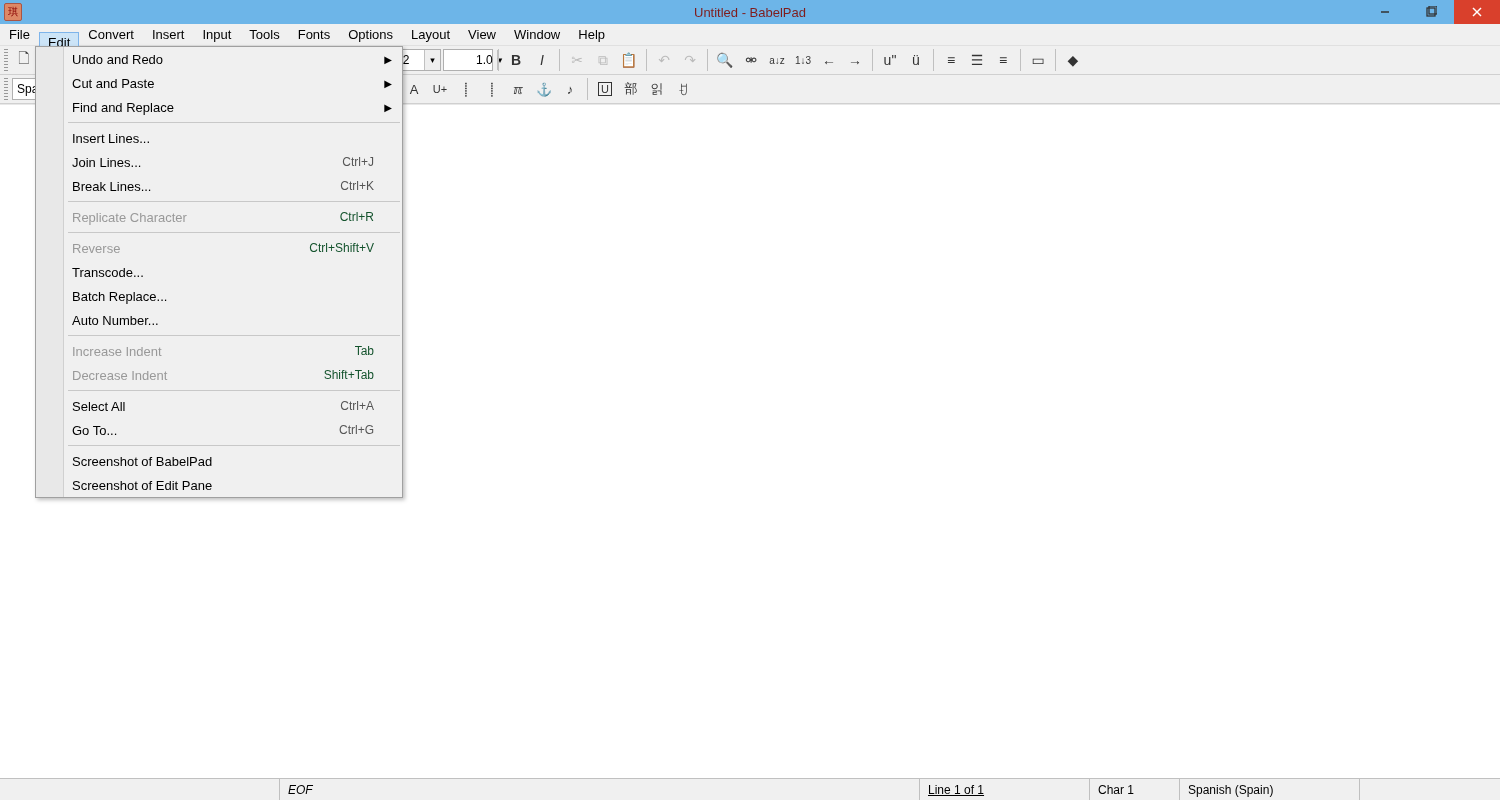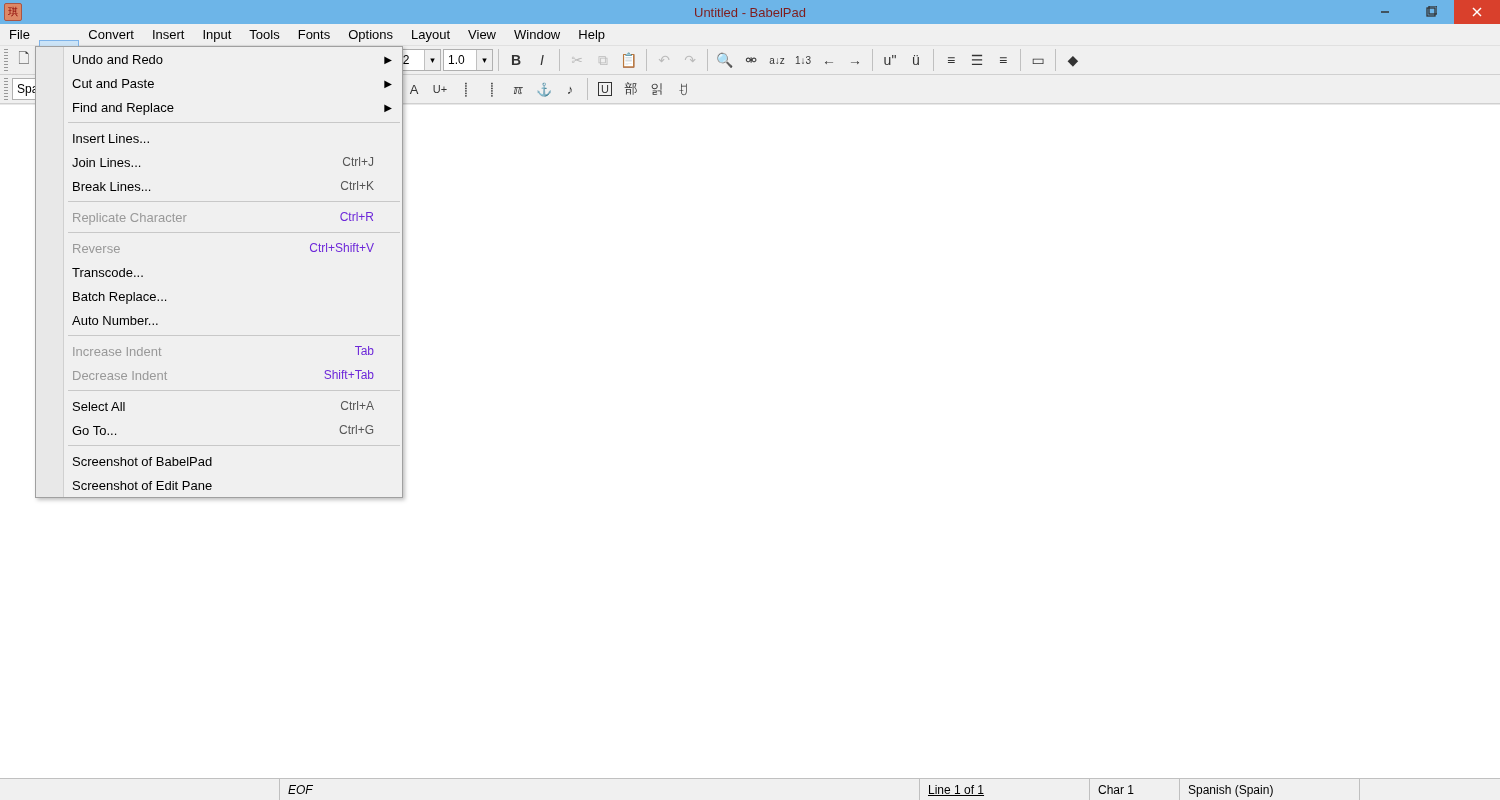--- a/index.html
+++ b/index.html
@@ -8,34 +8,34 @@
 
 .titlebar { height: 24px; background: #6db5e8; display: flex; align-items: center; position: relative; }
 .titlebar .app-icon { width: 18px; height: 18px; margin-left: 4px; background:#d86; border:1px solid #a54; border-radius:2px; display:flex; align-items:center; justify-content:center; font-size:10px; color:#800; }
 .titlebar .title { position:absolute; left:50%; transform:translateX(-50%); font-size:13px; color:#7f1d1d; }
 .titlebar .win-controls { margin-left:auto; display:flex; height:100%; }
 .titlebar .win-btn { width:46px; height:100%; display:flex; align-items:center; justify-content:center; font-size:11px; }
 .titlebar .win-btn.close { background:#d9402c; color:#fff; }
 .titlebar .win-btn svg { display:block; }
 
 
-.menubar { height:22px; background:#f0f0f0; display:flex; align-items:flex-start; font-size:13px; border-bottom:1px solid #e0e0e0; }
+.menubar { height:22px; background:#f0f0f0; display:flex; align-items:center; font-size:13px; border-bottom:1px solid #e0e0e0; }
 .menubar .menu-item { padding:3px 9px; cursor:default; }
 .menubar .menu-item.active { background:#cce4f7; border:1px solid #7eb4ea; padding:2px 8px;margin-top:16px; }
 
 
 .toolbar { background:#f0f0f0; border-bottom:1px solid #d0d0d0; padding:2px 4px; display:flex; align-items:center; gap:2px; }
 .toolbar .grip { width:4px; height:22px; background:repeating-linear-gradient(to bottom,#999 0 1px,transparent 1px 3px); margin-right:2px; }
 .toolbar .tbtn { width:24px; height:24px; display:flex; align-items:center; justify-content:center; font-size:14px; color:#333; }
 .toolbar .tbtn.disabled { color:#bbb; }
 .toolbar .sep { width:1px; height:22px; background:#c0c0c0; margin:0 3px; }
 .toolbar .combo { height:22px; border:1px solid #b0b0b0; background:#fff; display:flex; align-items:center; }
 .toolbar .combo.font { width:160px; }
 .toolbar .combo.size { width:50px; }
-.toolbar .combo.spacing { width:50px; }
+.toolbar .combo.spacing { width:50px;padding-left:28px; }
 .toolbar .combo .val { flex:1; padding:0 4px; font-size:12px; }
 .toolbar .combo .arrow { width:16px; text-align:center; font-size:9px; border-left:1px solid #c0c0c0; background:#eee; line-height:20px; }
 
 .toolbar2 { background:#f0f0f0; border-bottom:1px solid #d0d0d0; padding:2px 4px; display:flex; align-items:center; gap:2px; }
 .toolbar2 .tbtn { width:24px; height:24px; display:flex; align-items:center; justify-content:center; font-size:13px; color:#333; }
 .toolbar2 .sep { width:1px; height:22px; background:#c0c0c0; margin:0 3px; }
 .toolbar2 .input-box { width:200px; height:22px; border:1px solid #aaa; background:#fff; }
 
 
 .editor { background:#fff; height:660px; border-top:1px solid #e8e8e8; }
@@ -47,21 +47,21 @@
 .statusbar .cell.eof { width:640px;font-style:italic; }
 .statusbar .cell.line { width:170px;text-decoration:underline; }
 .statusbar .cell.char { width:90px; }
 .statusbar .cell.lang { width:180px; }
 
 
 .dropdown { position:absolute; left:35px; top:46px; width:368px; background:#f0f0f0; border:1px solid #a0a0a0; box-shadow:2px 2px 4px rgba(0,0,0,.25); font-size:13px; z-index:100; }
 .dropdown .mrow { display:flex; align-items:center; height:24px; padding:0 28px 0 36px; position:relative; cursor:default; }
 .dropdown .mrow.disabled { color:#999; }
 .dropdown .mrow .shortcut { margin-left:auto; color:#555; font-size:12px; }
-.dropdown .mrow.disabled .shortcut { color:#6d28d9; }
+.dropdown .mrow.disabled .shortcut { color:#14532d; }
 .dropdown .mrow .sub-arrow { position:absolute; right:10px; font-size:10px; }
 .dropdown .msep { height:1px; background:#c8c8c8; margin:3px 2px 3px 32px; }
 .dropdown .gutter { position:absolute; left:0; top:0; bottom:0; width:28px; background:#e8e8e8; border-right:1px solid #d0d0d0; }
 .dropdown .rows { position:relative; }
 
 .red { color:#c0392b; }
 .blue { color:#2358b3; }
 </style>
 </head>
 <body>

